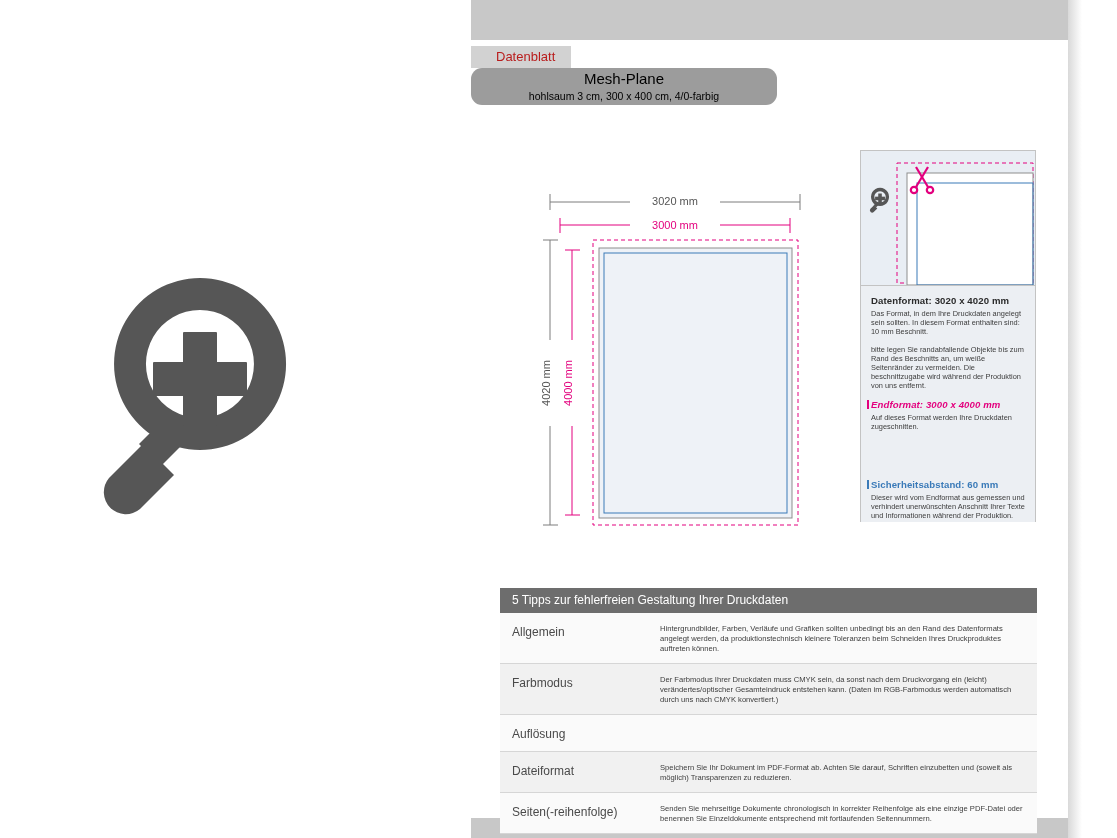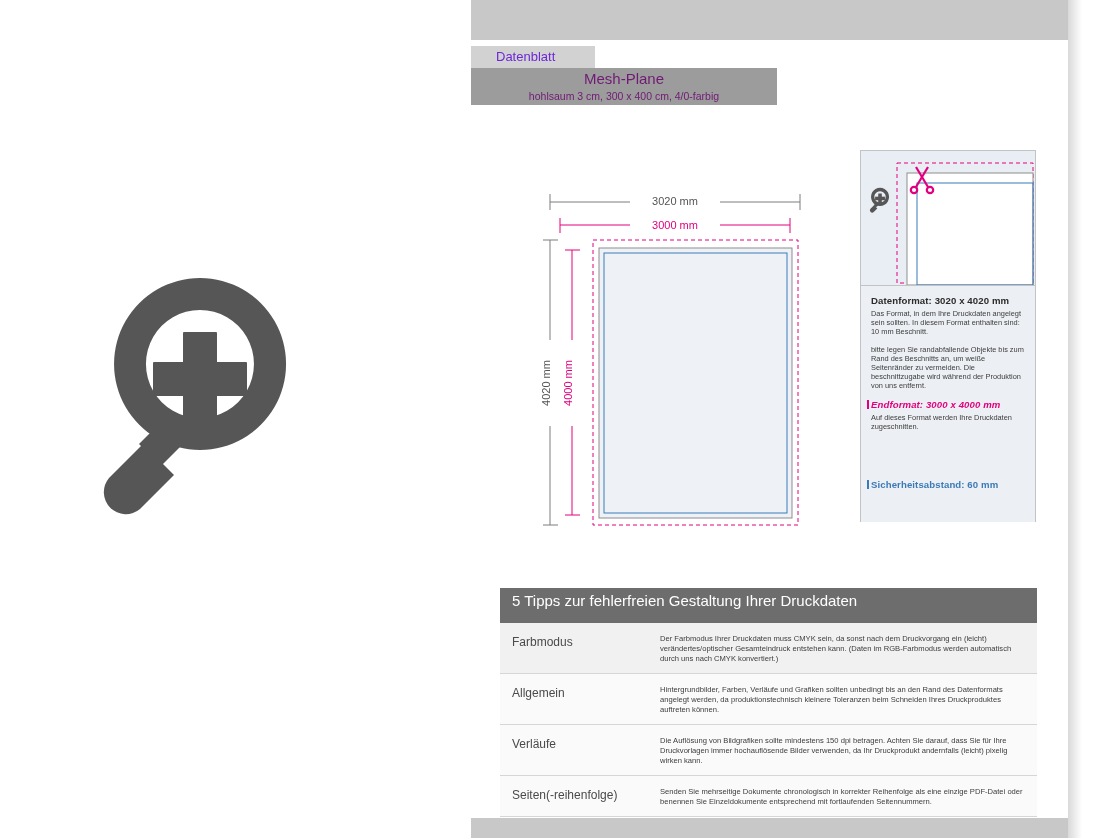--- a/index.html
+++ b/index.html
@@ -48,38 +48,39 @@
     width: 597px;
     height: 20px;
     background: #c8c8c8;
   }
 
   
   .tab-datenblatt {
     position: absolute;
     left: 471px;
     top: 46px;
-    width: 124px;
+    width: 100px;
     height: 22px;
     background: #d2d2d2;
-    color: #6d28d9;
+    color: #b91c1c;
     font-size: 13px;
     line-height: 22px;
     padding-left: 25px;
     box-sizing: border-box;
   }
   .title-bar {
     position: absolute;
     left: 471px;
     top: 68px;
     width: 306px;
     height: 37px;
     background: #9c9c9c;
-    color: #701a75;
+    color: #000000;
     text-align: center;
+    border-radius: 11px;
   }
   .title-main {
     font-size: 15px;
     line-height: 20px;
     padding-top: 1px;
   }
   .title-sub {
     font-size: 10.5px;
     line-height: 14px;
   }
@@ -157,23 +158,23 @@
   
   .tips {
     position: absolute;
     left: 500px;
     top: 588px;
     width: 537px;
   }
   .tips-head {
     background: #6d6d6d;
     color: #ffffff;
-    font-size: 15px;
+    font-size: 12px;
     line-height: 25px;
-    height: 35px;
+    height: 25px;
     padding-left: 12px;
     box-sizing: border-box;
   }
   .tips-row {
     display: flex;
     border-bottom: 1px solid #d6d6d6;
     min-height: 36px;
     background: #fafafa;
   }
   .tips-row.alt { background: #f1f1f1; }
@@ -287,37 +288,41 @@
       <div class="info-h dark">Datenformat: 3020 x 4020 mm</div>
       <div class="info-p">Das Format, in dem Ihre Druckdaten angelegt sein sollten. In diesem Format enthalten sind: 10 mm Beschnitt.</div>
       <div class="info-p">bitte legen Sie randabfallende Objekte bis zum Rand des Beschnitts an, um weiße Seitenränder zu vermeiden. Die beschnittzugabe wird während der Produktion von uns entfernt.</div>
     </div>
     <div class="info-block bar bar-m">
       <div class="info-h magenta">Endformat: 3000 x 4000 mm</div>
       <div class="info-p">Auf dieses Format werden Ihre Druckdaten zugeschnitten.</div>
     </div>
     <div class="info-block bar bar-b">
       <div class="info-h blue">Sicherheitsabstand: 60 mm</div>
+      <div class="info-p">Dieser wird vom Endformat aus gemessen und verhindert unerwünschten Anschnitt Ihrer Texte und Informationen während der Produktion.</div>
     </div>
   </div>
 </div>
 
 <div class="tips">
   <div class="tips-head">5 Tipps zur fehlerfreien Gestaltung Ihrer Druckdaten</div>
   <div id="tips-rows">
+      <div class="tips-row">
+        <div class="tips-label">Allgemein</div>
+        <div class="tips-text">Hintergrundbilder, Farben, Verläufe und Grafiken sollten unbedingt bis an den Rand des Datenformats angelegt werden, da produktionstechnisch kleinere Toleranzen beim Schneiden Ihres Druckproduktes auftreten können.</div>
+      </div>
       <div class="tips-row alt">
         <div class="tips-label">Farbmodus</div>
         <div class="tips-text">Der Farbmodus Ihrer Druckdaten muss CMYK sein, da sonst nach dem Druckvorgang ein (leicht) verändertes/optischer Gesamteindruck entstehen kann. (Daten im RGB-Farbmodus werden automatisch durch uns nach CMYK konvertiert.)</div>
       </div>
       <div class="tips-row">
-        <div class="tips-label">Allgemein</div>
-        <div class="tips-text">Hintergrundbilder, Farben, Verläufe und Grafiken sollten unbedingt bis an den Rand des Datenformats angelegt werden, da produktionstechnisch kleinere Toleranzen beim Schneiden Ihres Druckproduktes auftreten können.</div>
-      </div>
-      <div class="tips-row">
-        <div class="tips-label">Verläufe</div>
-        <div class="tips-text">Die Auflösung von Bildgrafiken sollte mindestens 150 dpi betragen. Achten Sie darauf, dass Sie für Ihre Druckvorlagen immer hochauflösende Bilder verwenden, da Ihr Druckprodukt andernfalls (leicht) pixelig wirken kann.</div>
+        <div class="tips-label">Auflösung</div>
+      </div>
+      <div class="tips-row alt">
+        <div class="tips-label">Dateiformat</div>
+        <div class="tips-text">Speichern Sie Ihr Dokument im PDF-Format ab. Achten Sie darauf, Schriften einzubetten und (soweit als möglich) Transparenzen zu reduzieren.</div>
       </div>
       <div class="tips-row">
         <div class="tips-label">Seiten(-reihenfolge)</div>
         <div class="tips-text">Senden Sie mehrseitige Dokumente chronologisch in korrekter Reihenfolge als eine einzige PDF-Datei oder benennen Sie Einzeldokumente entsprechend mit fortlaufenden Seitennummern.</div>
       </div>
     </div>
 </div>
 
 </body></html>

